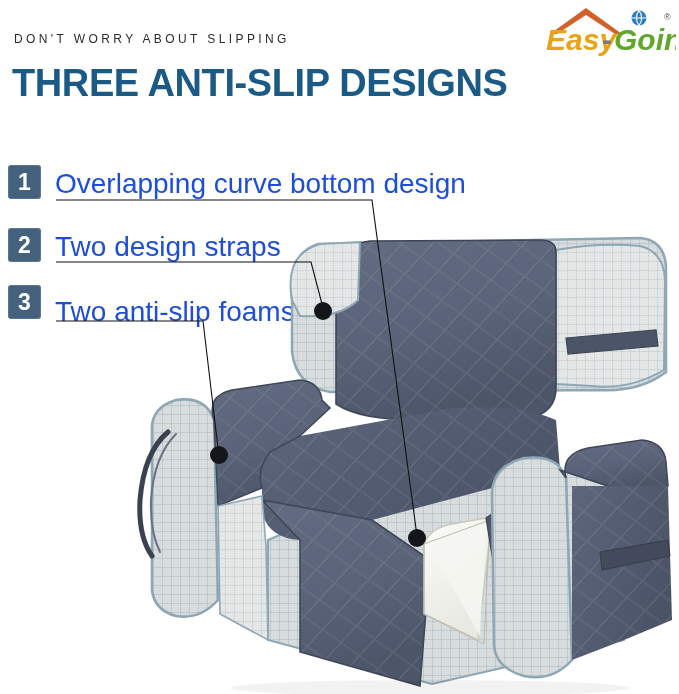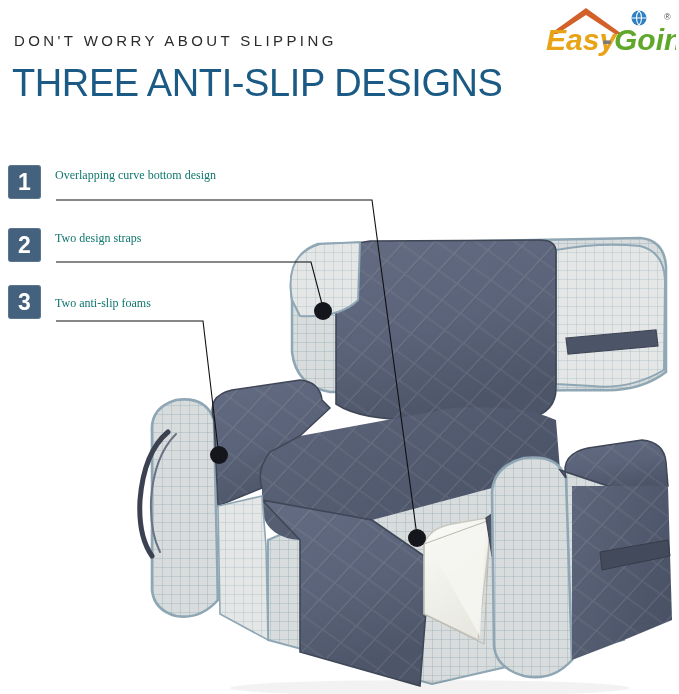--- a/index.html
+++ b/index.html
@@ -11,41 +11,41 @@
     position:relative;
   }
   .stage{position:absolute;inset:0;width:679px;height:694px;}
 
   
   .logo{
     position:absolute; left:538px; top:4px; width:138px; height:52px;
   }
   .kicker{
     position:absolute; left:14px; top:32px;
-    font-size:15px; letter-spacing:3.4px; color:#2b2b2b;
+    font-size:12px; letter-spacing:3.4px; color:#2b2b2b;
     font-weight:400; white-space:nowrap;
   }
   .headline{
     position:absolute; left:12px; top:62px;
-    font-size:38px; font-weight:normal; letter-spacing:-0.4px;
+    font-size:38px; font-weight:bold; letter-spacing:-0.4px;
     color:#1a5a85; white-space:nowrap;
   }
 
   
   .badge{
     position:absolute; width:33px; height:34px; border-radius:3px;
     background:#44627d;
     color:#ffffff; font-weight:bold; font-size:23px;
     display:flex; align-items:center; justify-content:center;
     box-shadow:inset 0 0 0 1px rgba(255,255,255,.12);
   }
   .calloutText{
     position:absolute;
-    font-family:Liberation Serif, serif;
-    font-size:12px; color:#0f766e; white-space:nowrap;
+    font-family:Liberation Sans, sans-serif;
+    font-size:28px; color:#1d4ed8; white-space:nowrap;
   }
   .b1{left:8px; top:165px;}  .t1{left:55px; top:168px;}
   .b2{left:8px; top:228px;}  .t2{left:55px; top:231px;}
   .b3{left:8px; top:285px;}  .t3{left:55px; top:296px;}
 
   
   .art{position:absolute;left:0;top:0;width:679px;height:694px;}
 </style>
 </head>
 <body>

